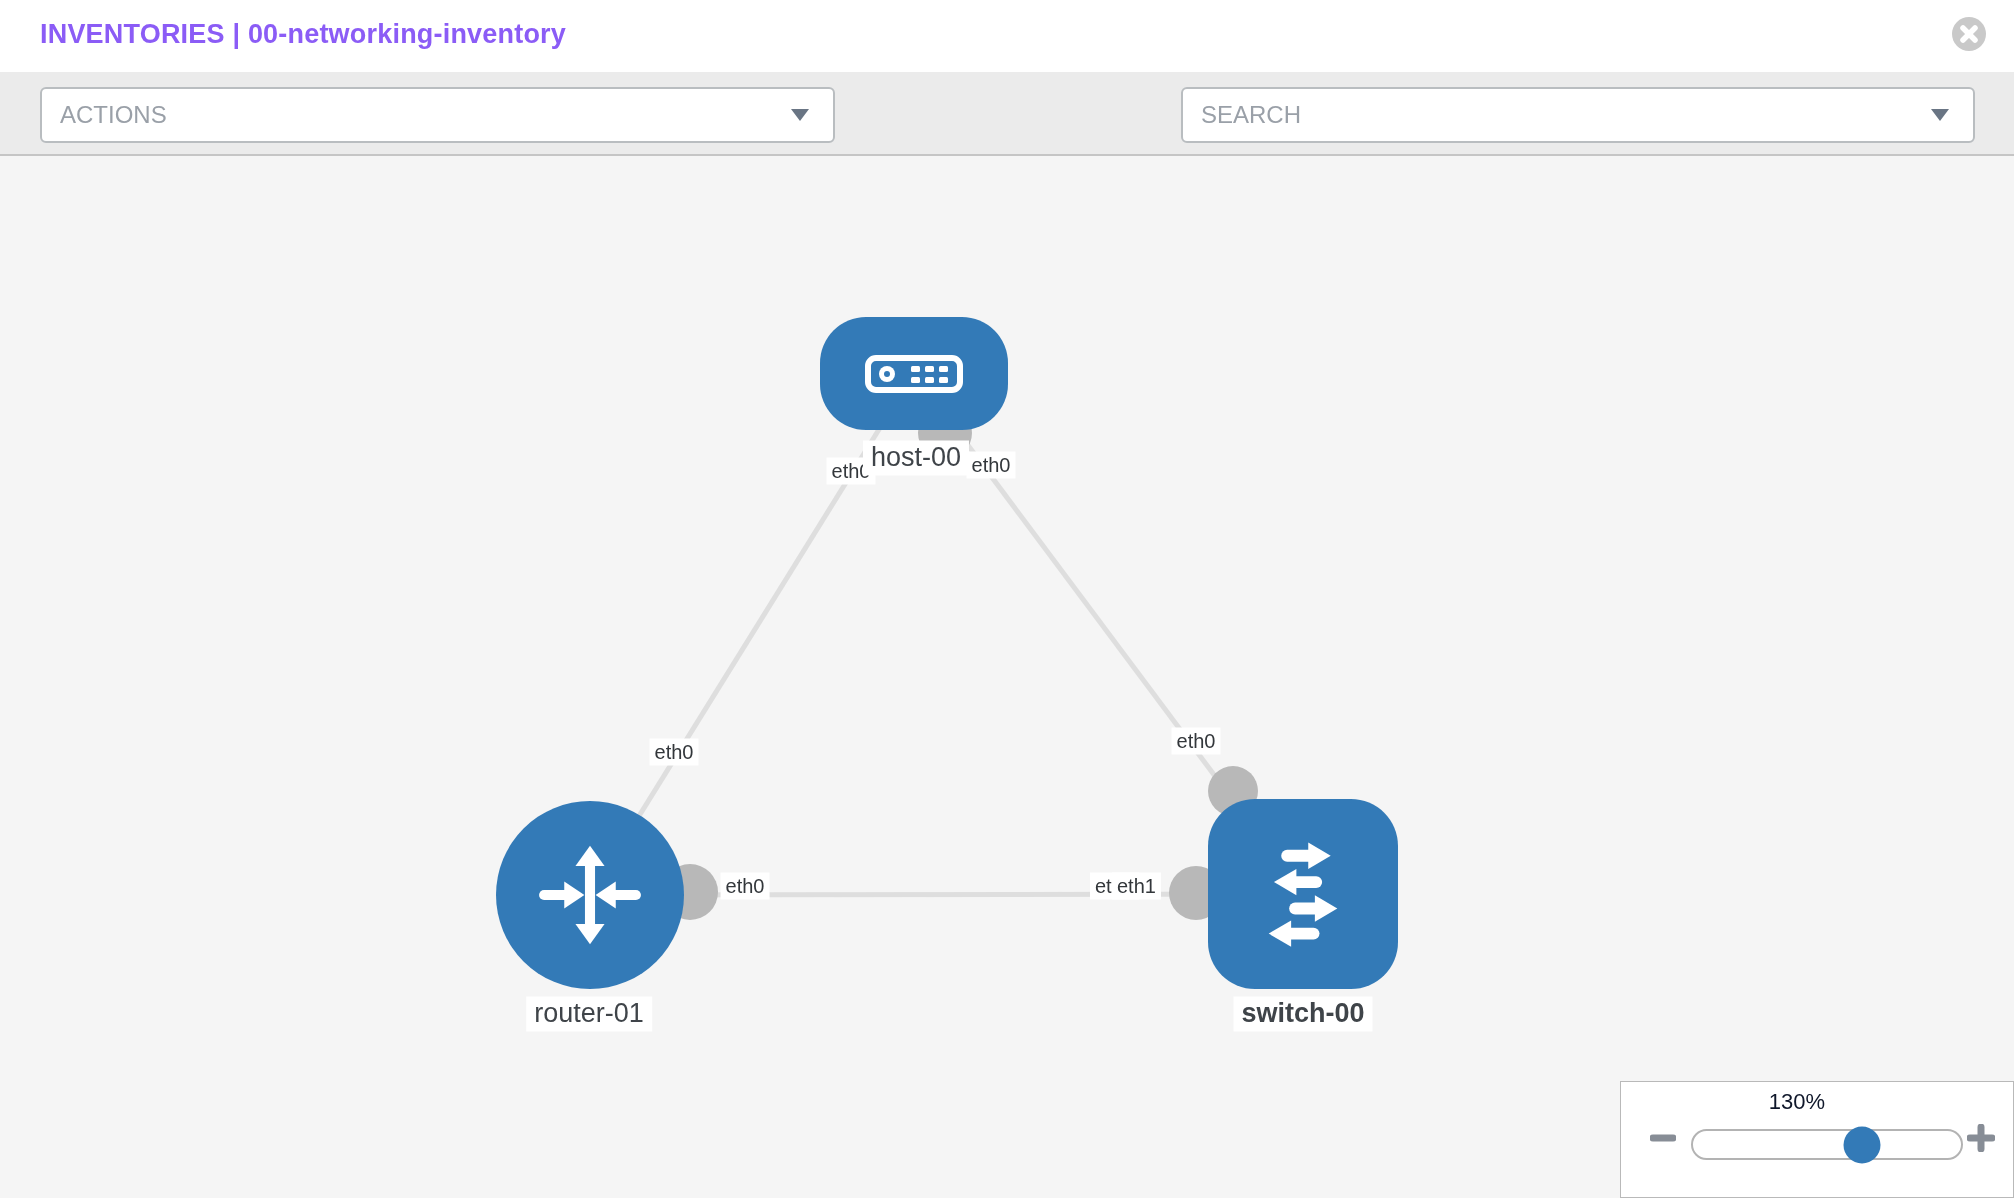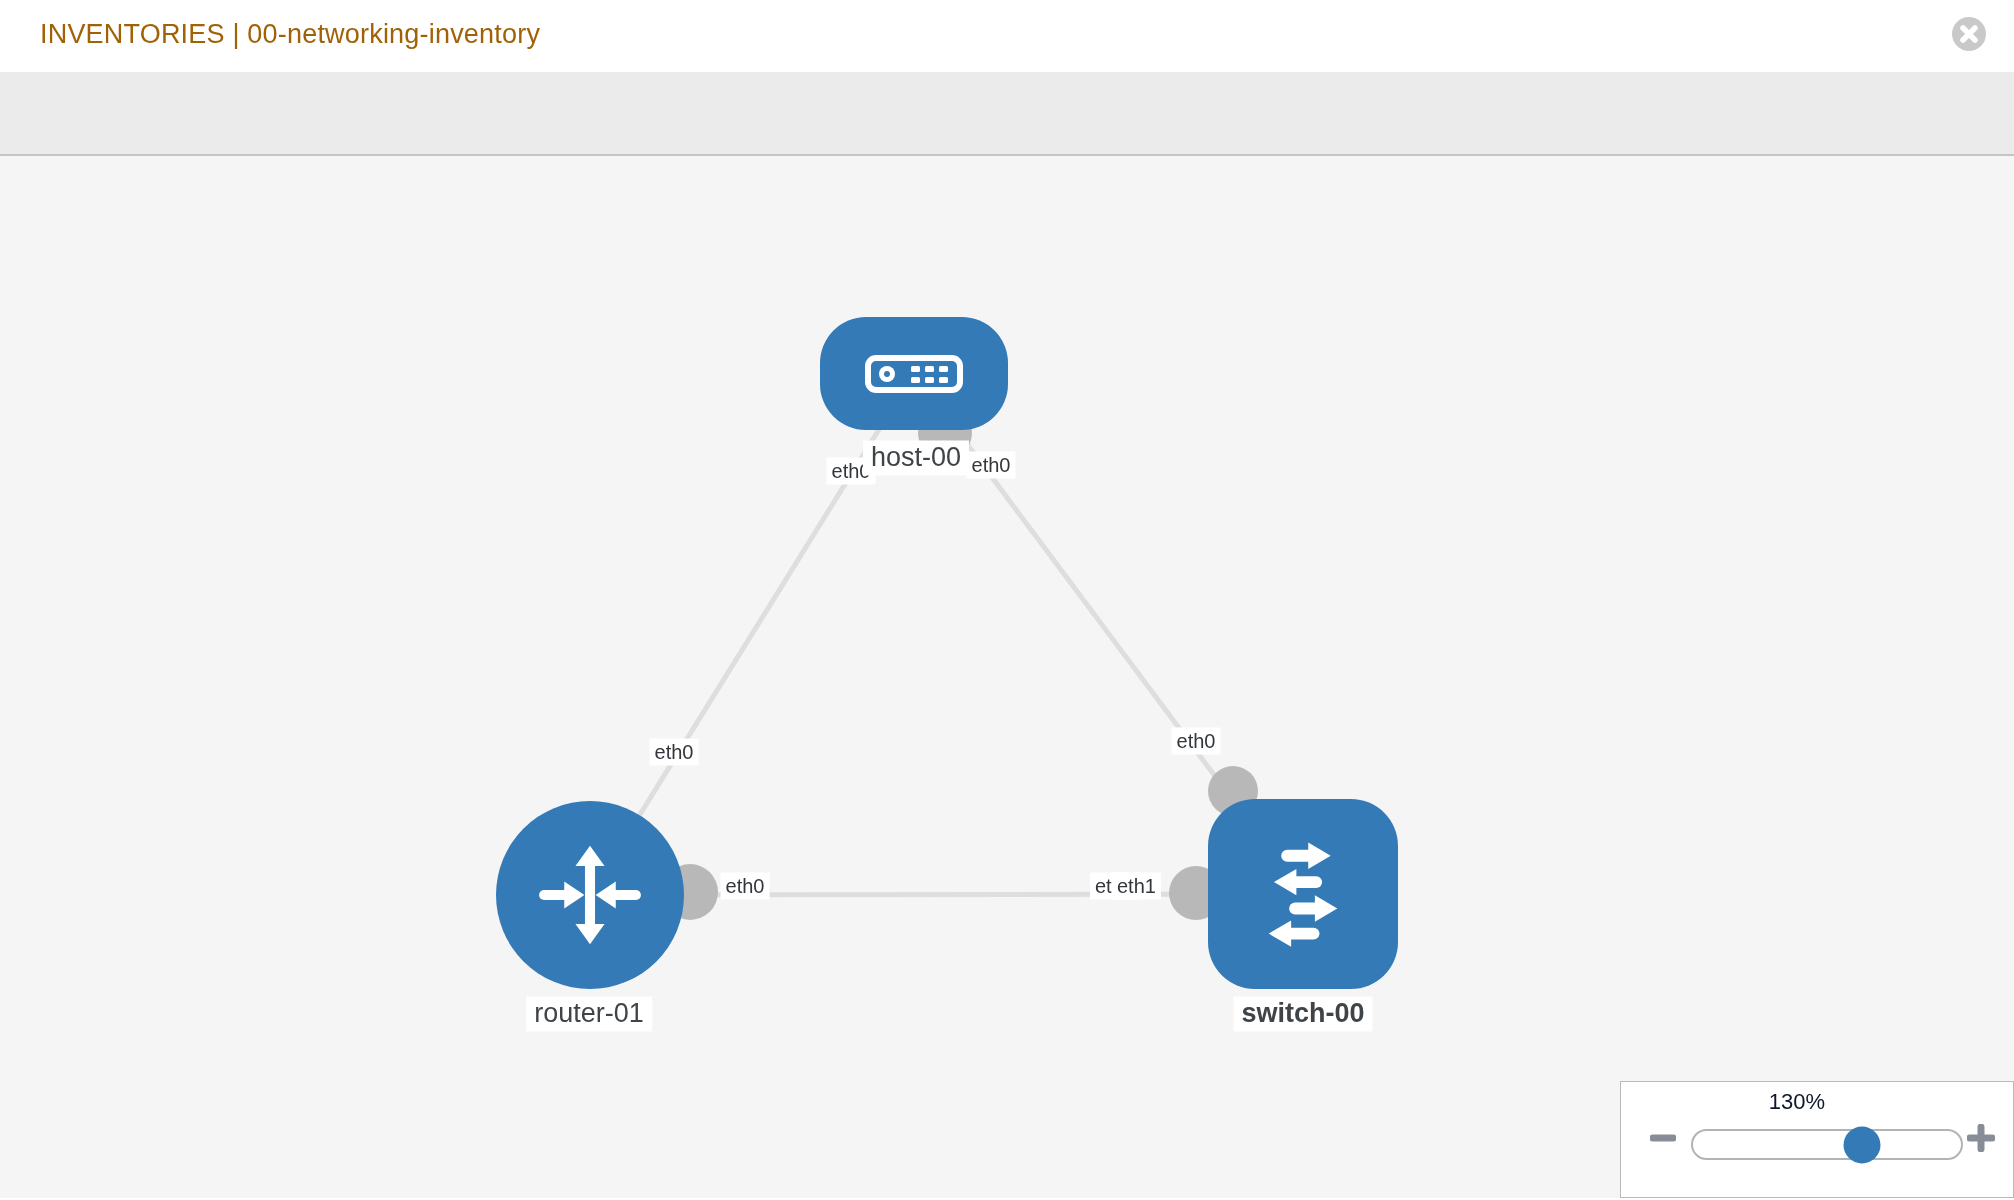--- a/index.html
+++ b/index.html
@@ -2,21 +2,21 @@
 <html><head>
 <meta charset="utf-8">
 <style>
   * { margin:0; padding:0; box-sizing:border-box; }
   html,body { width:2014px; height:1200px; overflow:hidden;
     font-family:"Liberation Sans","DejaVu Sans",sans-serif; background:#fff; }
 
   
   .header { position:relative; height:72px; background:#ffffff; }
   .header-title { position:absolute; left:40px; top:19px;
-    font-size:27px; font-weight:normal; color:#a16207; letter-spacing:0.2px; }
+    font-size:27px; font-weight:bold; color:#8b5cf6; letter-spacing:0.2px; }
   .close-btn { position:absolute; right:28px; top:17px; width:34px; height:34px;
     border-radius:50%; background:#c9c9c9; cursor:pointer;
     display:flex; align-items:center; justify-content:center; }
 
   
   .toolbar { position:relative; height:84px; background:#ebebeb;
     border-bottom:2px solid #c5c5c5; }
   .combo { position:absolute; top:15px; height:56px; background:#fff;
     border:2px solid #b9bdc0; border-radius:6px; }
   .combo-label { position:absolute; left:18px; top:50%; transform:translateY(-50%);
@@ -71,37 +71,45 @@
   <div class="header-title">INVENTORIES | 00-networking-inventory</div>
   <div class="close-btn">
     <svg width="34" height="34" viewBox="0 0 34 34">
       <line x1="11" y1="11" x2="23" y2="23" stroke="#ffffff" stroke-width="5.5" stroke-linecap="round"></line>
       <line x1="23" y1="11" x2="11" y2="23" stroke="#ffffff" stroke-width="5.5" stroke-linecap="round"></line>
     </svg>
   </div>
 </div>
 
 <div class="toolbar">
+  <div class="combo actions-combo">
+    <span class="combo-label">ACTIONS</span>
+    <span class="caret"></span>
+  </div>
 
   <div class="tool-btn wrench">
     <svg width="38" height="38" viewBox="0 0 38 38">
       <circle cx="25.5" cy="13" r="7.5" fill="none" stroke="#6b7686" stroke-width="5.5"></circle>
       <rect x="21.5" y="0" width="10" height="10" fill="#ebebeb" transform="rotate(8 26 5)"></rect>
       <line x1="10" y1="31" x2="20.5" y2="20.5" stroke="#6b7686" stroke-width="7.5" stroke-linecap="round"></line>
     </svg>
   </div>
   <div class="tool-btn key">
     <svg width="38" height="38" viewBox="0 0 38 38">
       <circle cx="12" cy="12" r="6.2" fill="none" stroke="#6b7686" stroke-width="5"></circle>
       <line x1="16.5" y1="16.5" x2="29" y2="29" stroke="#6b7686" stroke-width="5" stroke-linecap="round"></line>
       <line x1="29" y1="29" x2="33.5" y2="24.5" stroke="#6b7686" stroke-width="5" stroke-linecap="round"></line>
       <line x1="23" y1="23" x2="27" y2="19" stroke="#6b7686" stroke-width="4.5" stroke-linecap="round"></line>
     </svg>
   </div>
 
+  <div class="combo search-combo">
+    <input class="search-input" type="text" placeholder="SEARCH" style="">
+    <span class="caret"></span>
+  </div>
 </div>
 
 <div class="canvas">
 
   <svg class="links-svg" width="2014" height="1042">
     <line x1="914" y1="217" x2="590" y2="739" stroke="#dedede" stroke-width="5"></line>
     <line x1="914" y1="217" x2="1303" y2="738" stroke="#dedede" stroke-width="5"></line>
     <line x1="590" y1="739" x2="1303" y2="738" stroke="#dedede" stroke-width="5"></line>
     <circle cx="945" cy="277" r="27" fill="#b8b8b8"></circle>
     <circle cx="690" cy="736" r="28" fill="#b8b8b8"></circle>

